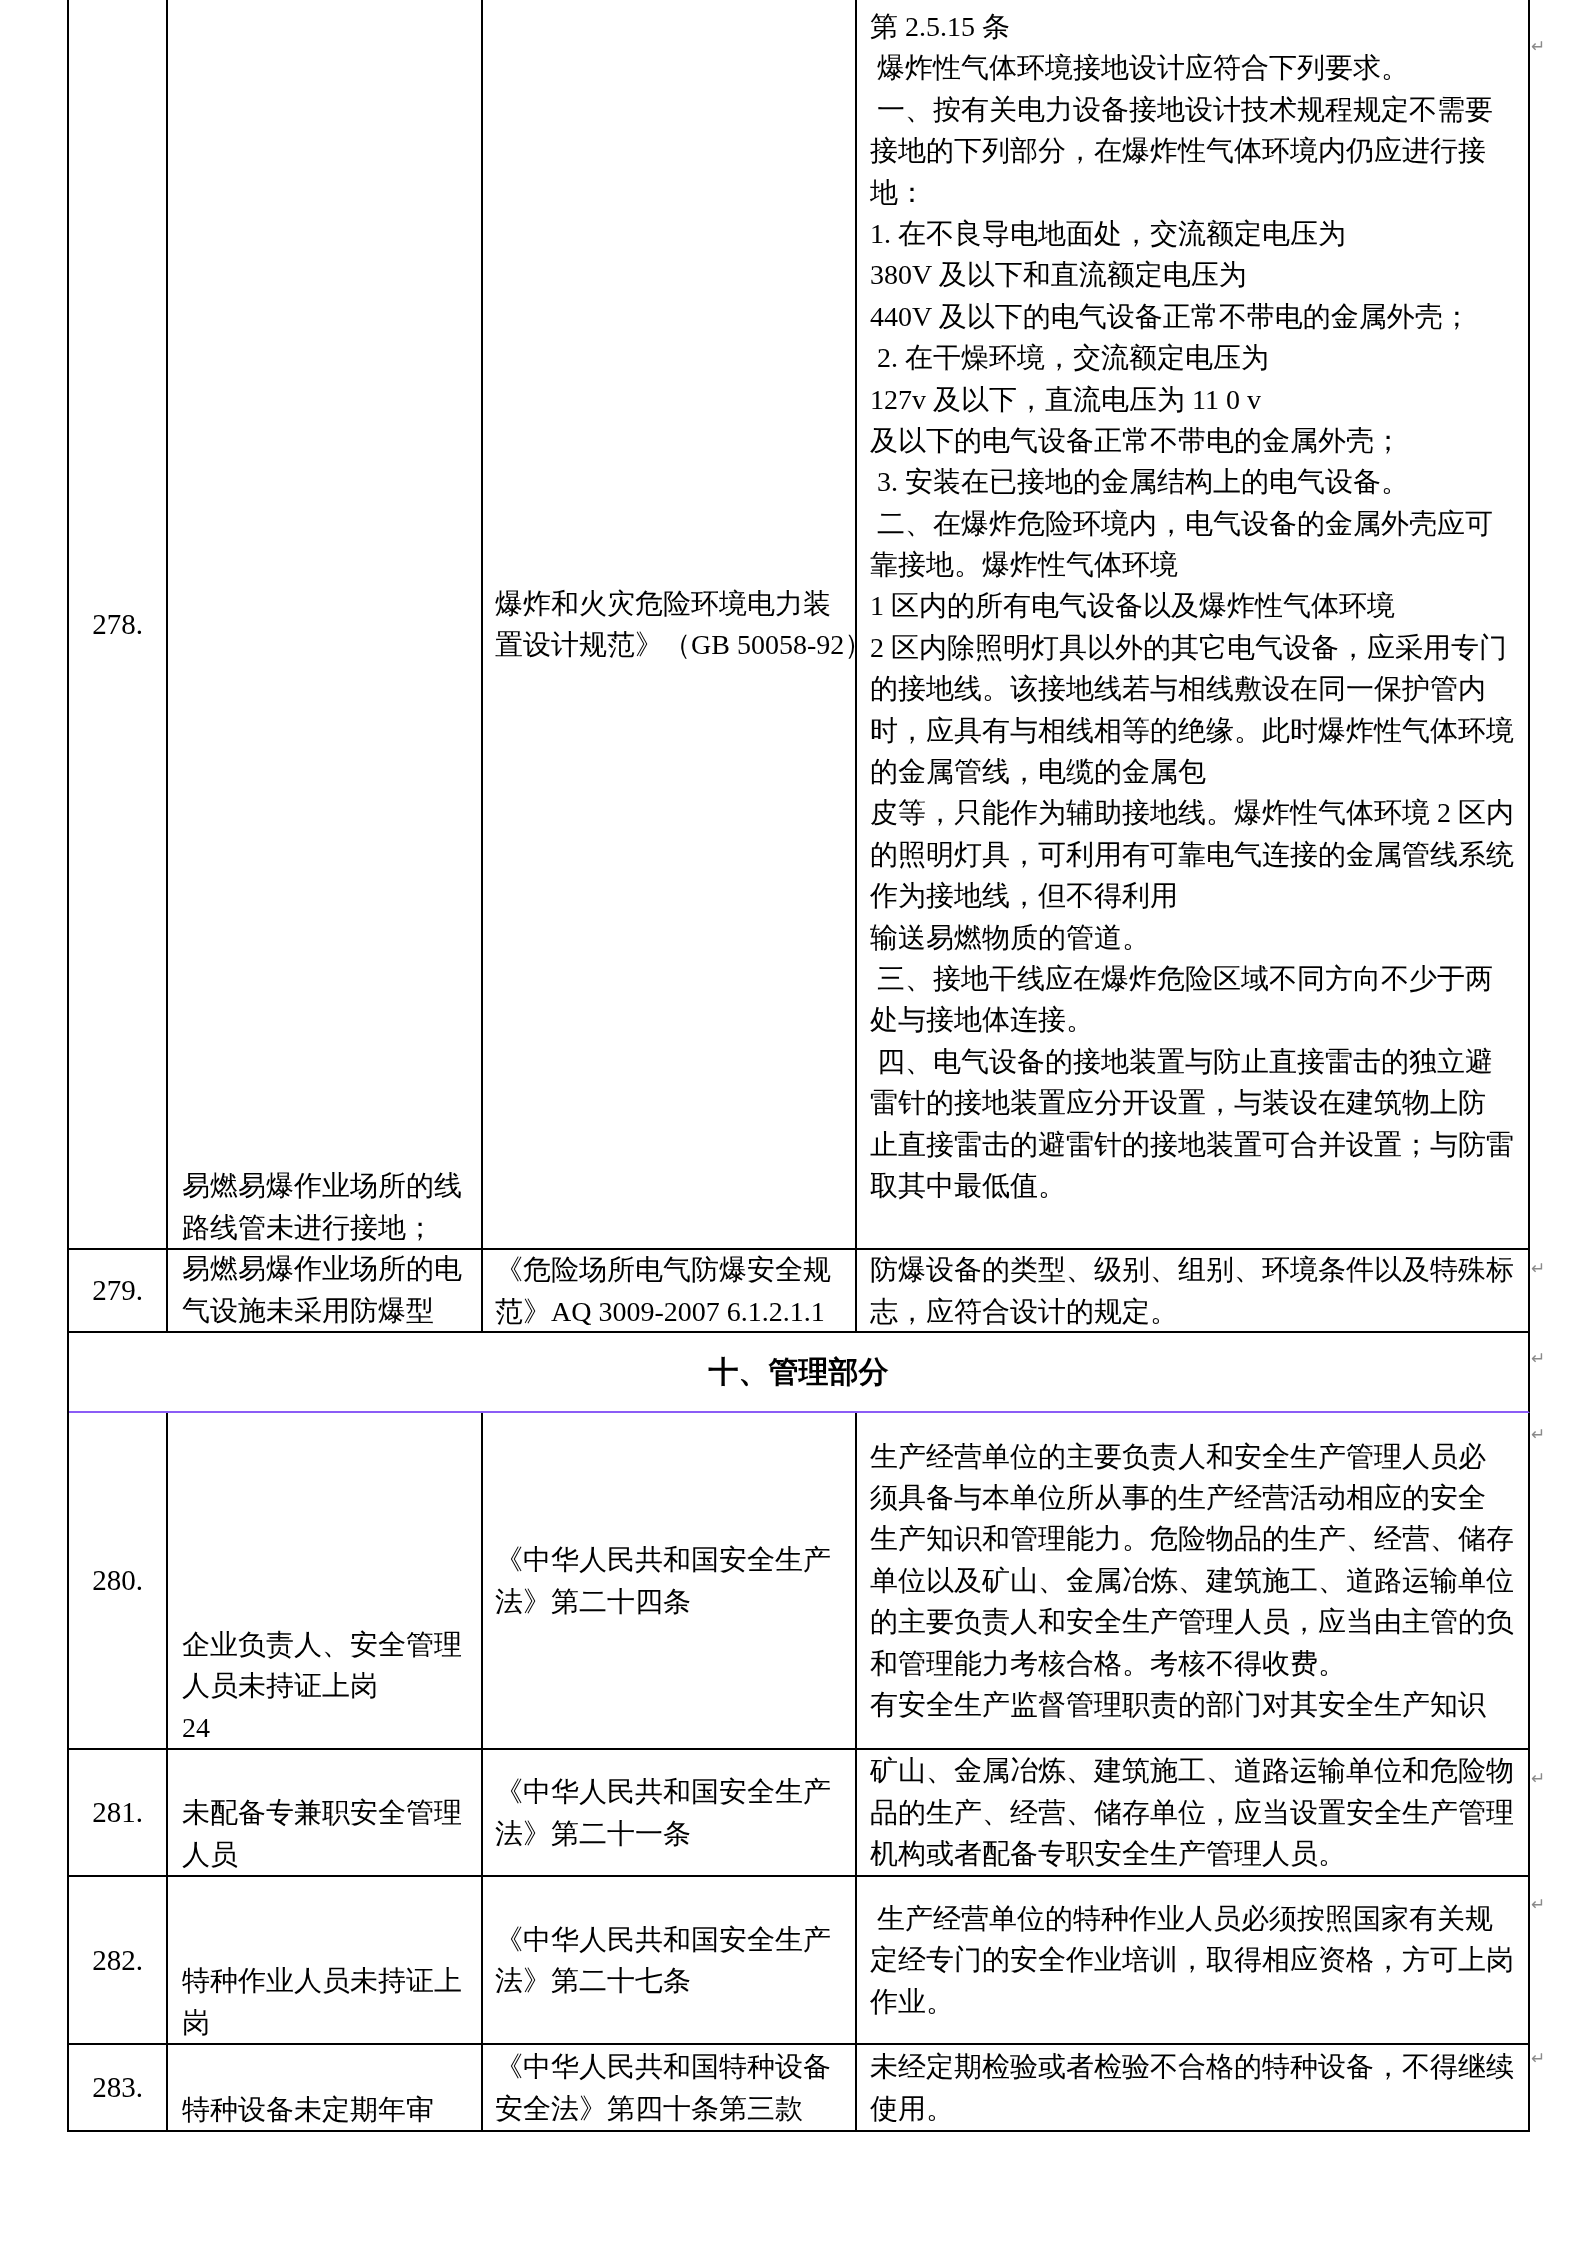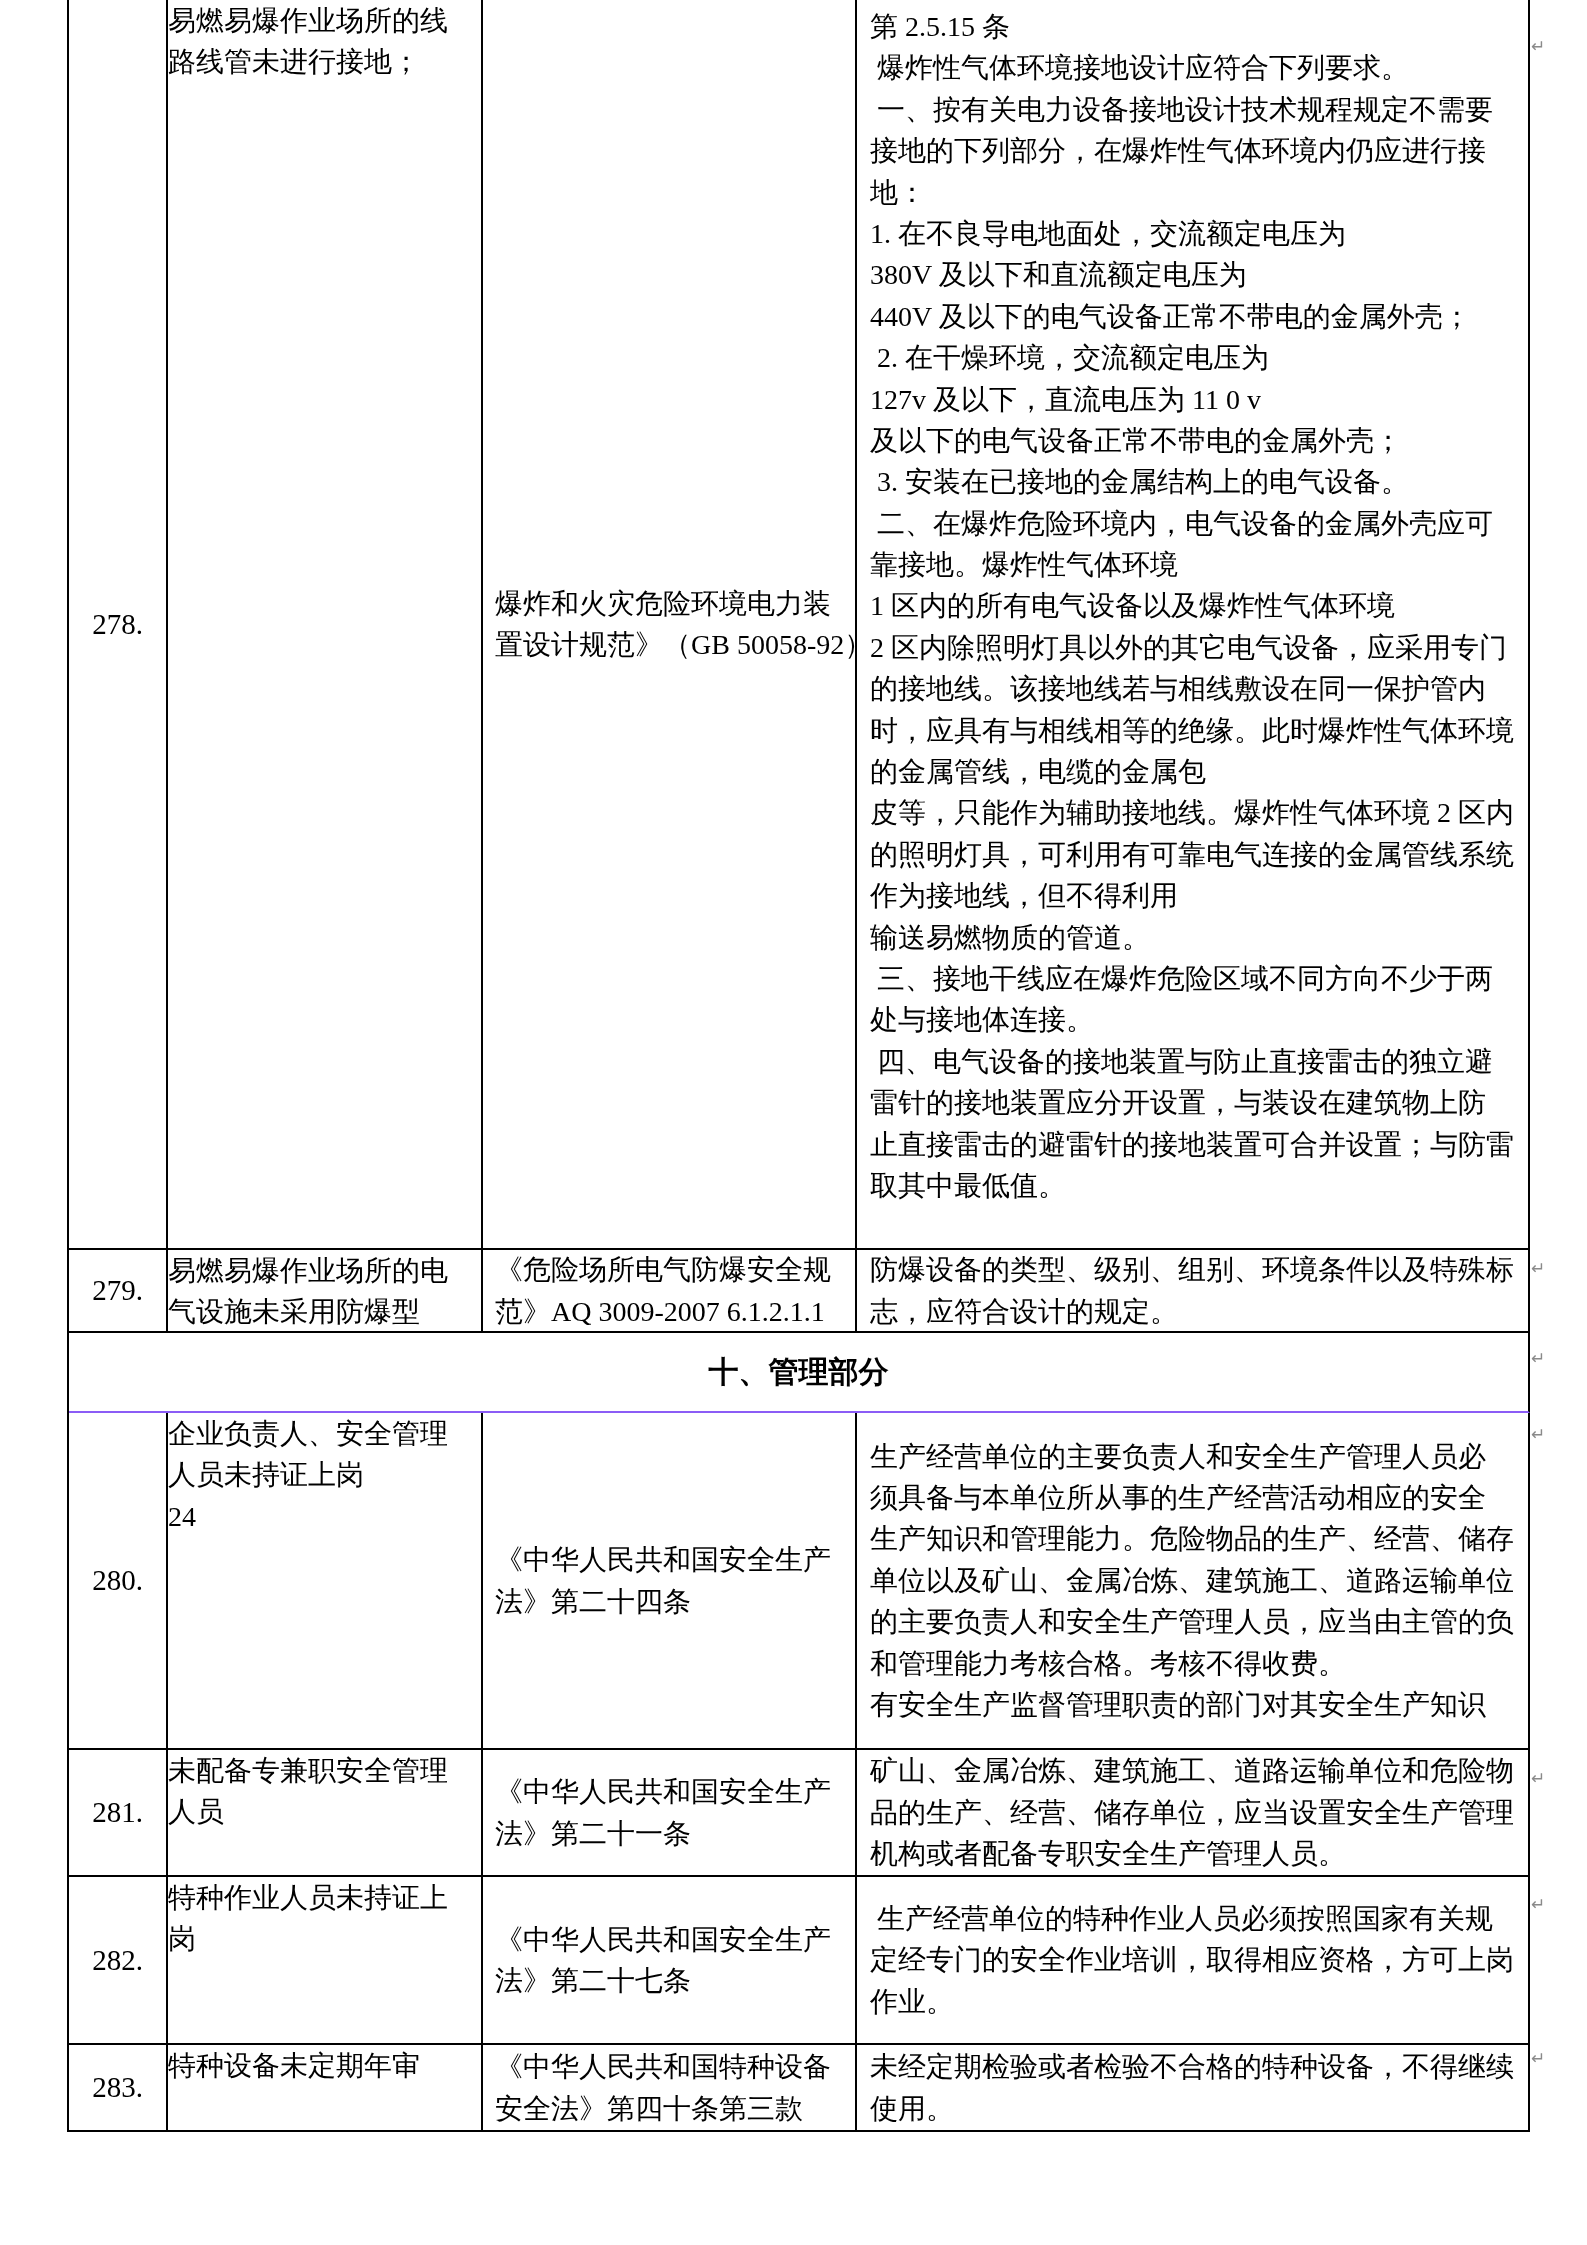--- a/index.html
+++ b/index.html
@@ -19,21 +19,21 @@
   }
   .cell{
     border-right:2px solid #000;
     border-bottom:2px solid #000;
     box-sizing:border-box;
     display:flex;flex-direction:column;
     overflow:hidden;
     font-size:28px;
   }
   .c-num{align-items:center;justify-content:center;font-size:29px;}
-  .c-issue{justify-content:flex-start;}
+  .c-issue{justify-content:flex-end;padding-left:14px;}
   .c-reg{justify-content:center;padding-left:12px;}
   .c-detail{justify-content:center;padding-left:13px;}
   .c-detail.top{justify-content:flex-start;padding-top:6px;}
   .tl{white-space:pre;line-height:41.4px;height:41.4px;}
   .section-row{
     grid-column:1 / -1;
     border-right:2px solid #000;
     border-bottom:2px solid #8b5cf6;
     box-sizing:border-box;
     display:flex;align-items:center;justify-content:center;

